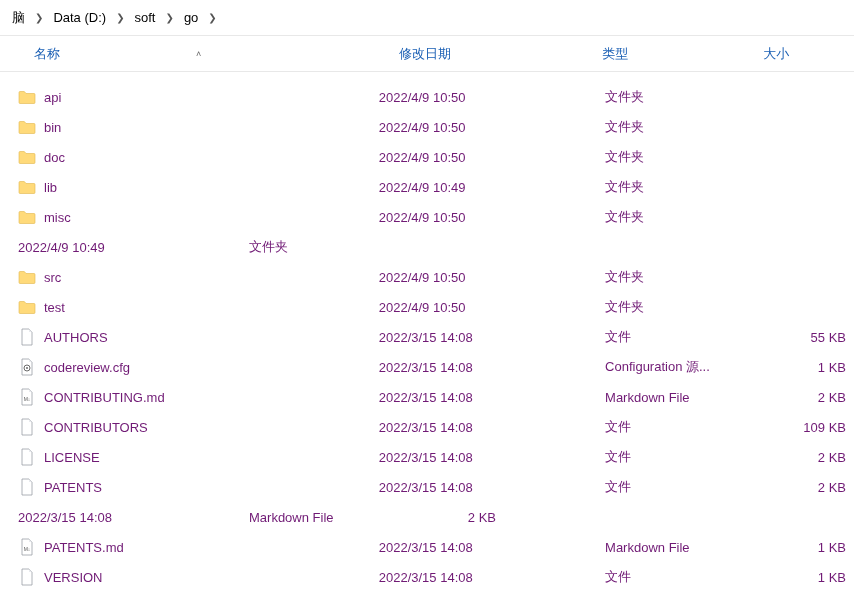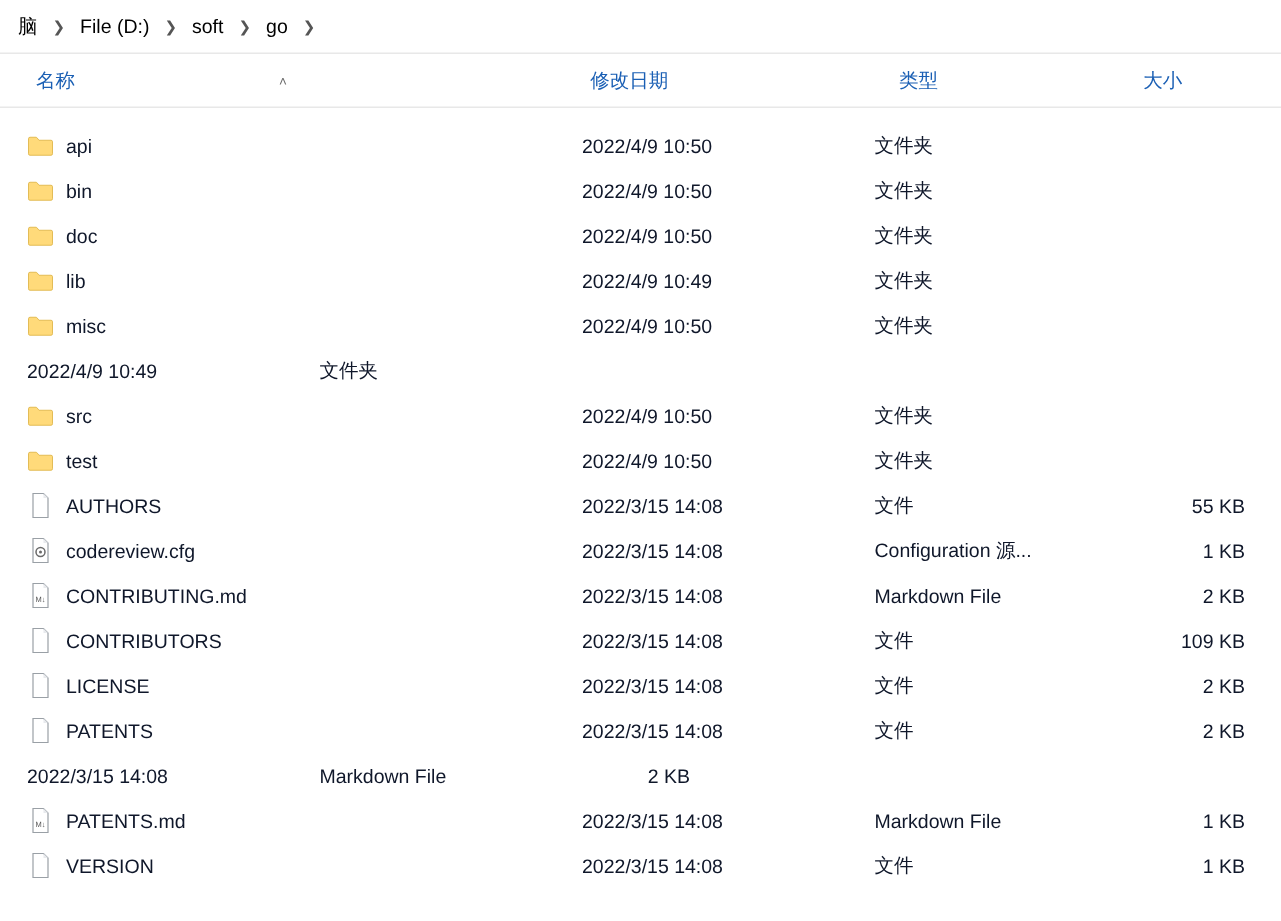--- a/index.html
+++ b/index.html
@@ -28,21 +28,21 @@
       color: #555;
       font-size: 10px;
     }
     .headers {
       display: flex;
       align-items: center;
       height: 36px;
       border-bottom: 1px solid #e8e8e8;
       color: #1a5fb4;
       font-size: 13px;
-      padding-left: 16px;
+      padding-left: 26px;
     }
     .headers .col {
       padding: 6px 8px;
       display: flex;
       align-items: center;
     }
     .col-name { width: 370px; position: relative; }
     .col-date { width: 195px; text-align: right; }
     .col-type { width: 163px; margin-left: 11px; }
     .col-size { width: 100px; text-align: left; }
@@ -53,45 +53,45 @@
       color: #6a6a6a;
     }
     .rows {
       padding-top: 10px;
     }
     .row {
       display: flex;
       align-items: center;
       height: 30px;
       padding-left: 10px;
-      color: #0f172a;
+      color: #701a75;
     }
     .row .cell { padding: 0 8px; }
     .cell-name { width: 370px; display: flex; align-items: center; gap: 8px; }
     .cell-date { width: 195px; }
-    .cell-type { width: 163px; white-space: nowrap; overflow: hidden; text-overflow: ellipsis; }
+    .cell-type { width: 163px; white-space: nowrap; overflow: hidden; text-overflow: ellipsis; margin-left: 36px; }
     .cell-size { width: 100px; text-align: right; }
     .icon {
       width: 18px;
       height: 18px;
       display: inline-flex;
       align-items: center;
       justify-content: center;
       flex-shrink: 0;
     }
     .folder-icon svg { width: 18px; height: 16px; }
     .file-icon svg { width: 14px; height: 18px; }
   </style>
 </head>
 <body>
 
 <div class="breadcrumb">
   <span class="crumb">脑</span>
   <span class="chevron">❯</span>
-  <span class="crumb">File (D:)</span>
+  <span class="crumb">Data (D:)</span>
   <span class="chevron">❯</span>
   <span class="crumb">soft</span>
   <span class="chevron">❯</span>
   <span class="crumb">go</span>
   <span class="chevron">❯</span>
 </div>
 
 <div class="headers">
   <div class="col col-name">
     <span>名称</span>

